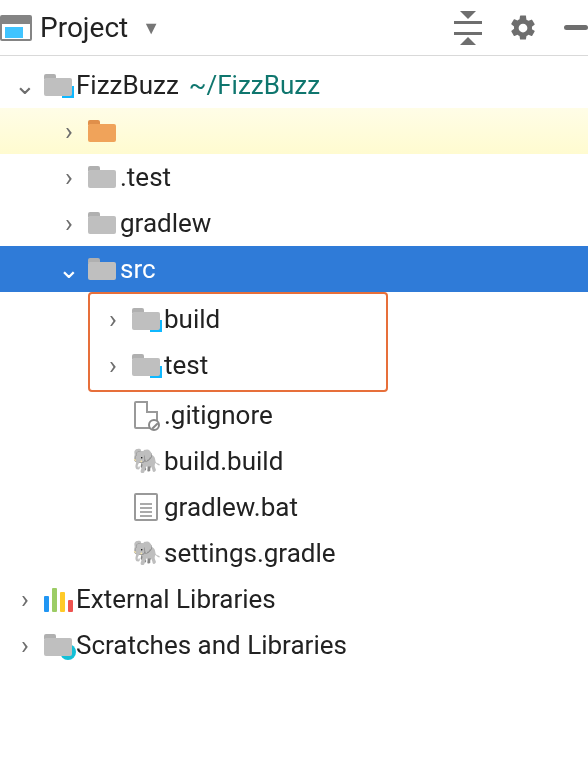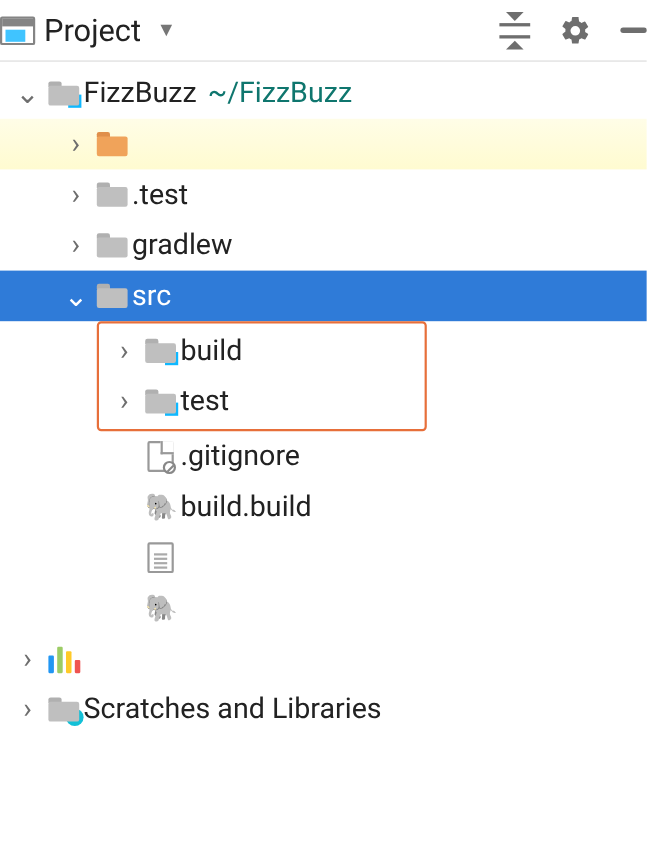--- a/index.html
+++ b/index.html
@@ -264,39 +264,42 @@
   </div>
 
 
   <div class="row level3">
     <span class="arrow"></span>
     <span class="icon-slot">
         <span class="file-icon">
           <span class="lines"></span>
         </span>
       </span>
+    <span class="label">gradlew.bat</span>
   </div>
 
   <div class="row level3">
     <span class="arrow"></span>
     <span class="icon-slot">
         <span class="gradle-elephant">🐘</span>
       </span>
+    <span class="label">settings.gradle</span>
   </div>
 
   <div class="row level1">
     <span class="arrow">›</span>
     <span class="icon-slot">
         <span class="libs-icon">
           <span class="b1"></span>
           <span class="b2"></span>
           <span class="b3"></span>
           <span class="b4"></span>
         </span>
       </span>
+    <span class="label">External Libraries</span>
   </div>
 
   <div class="row level1">
     <span class="arrow">›</span>
     <span class="icon-slot">
         <span class="scratch-icon">
           <span class="clock"></span>
         </span>
       </span>
     <span class="label">Scratches and Libraries</span>

